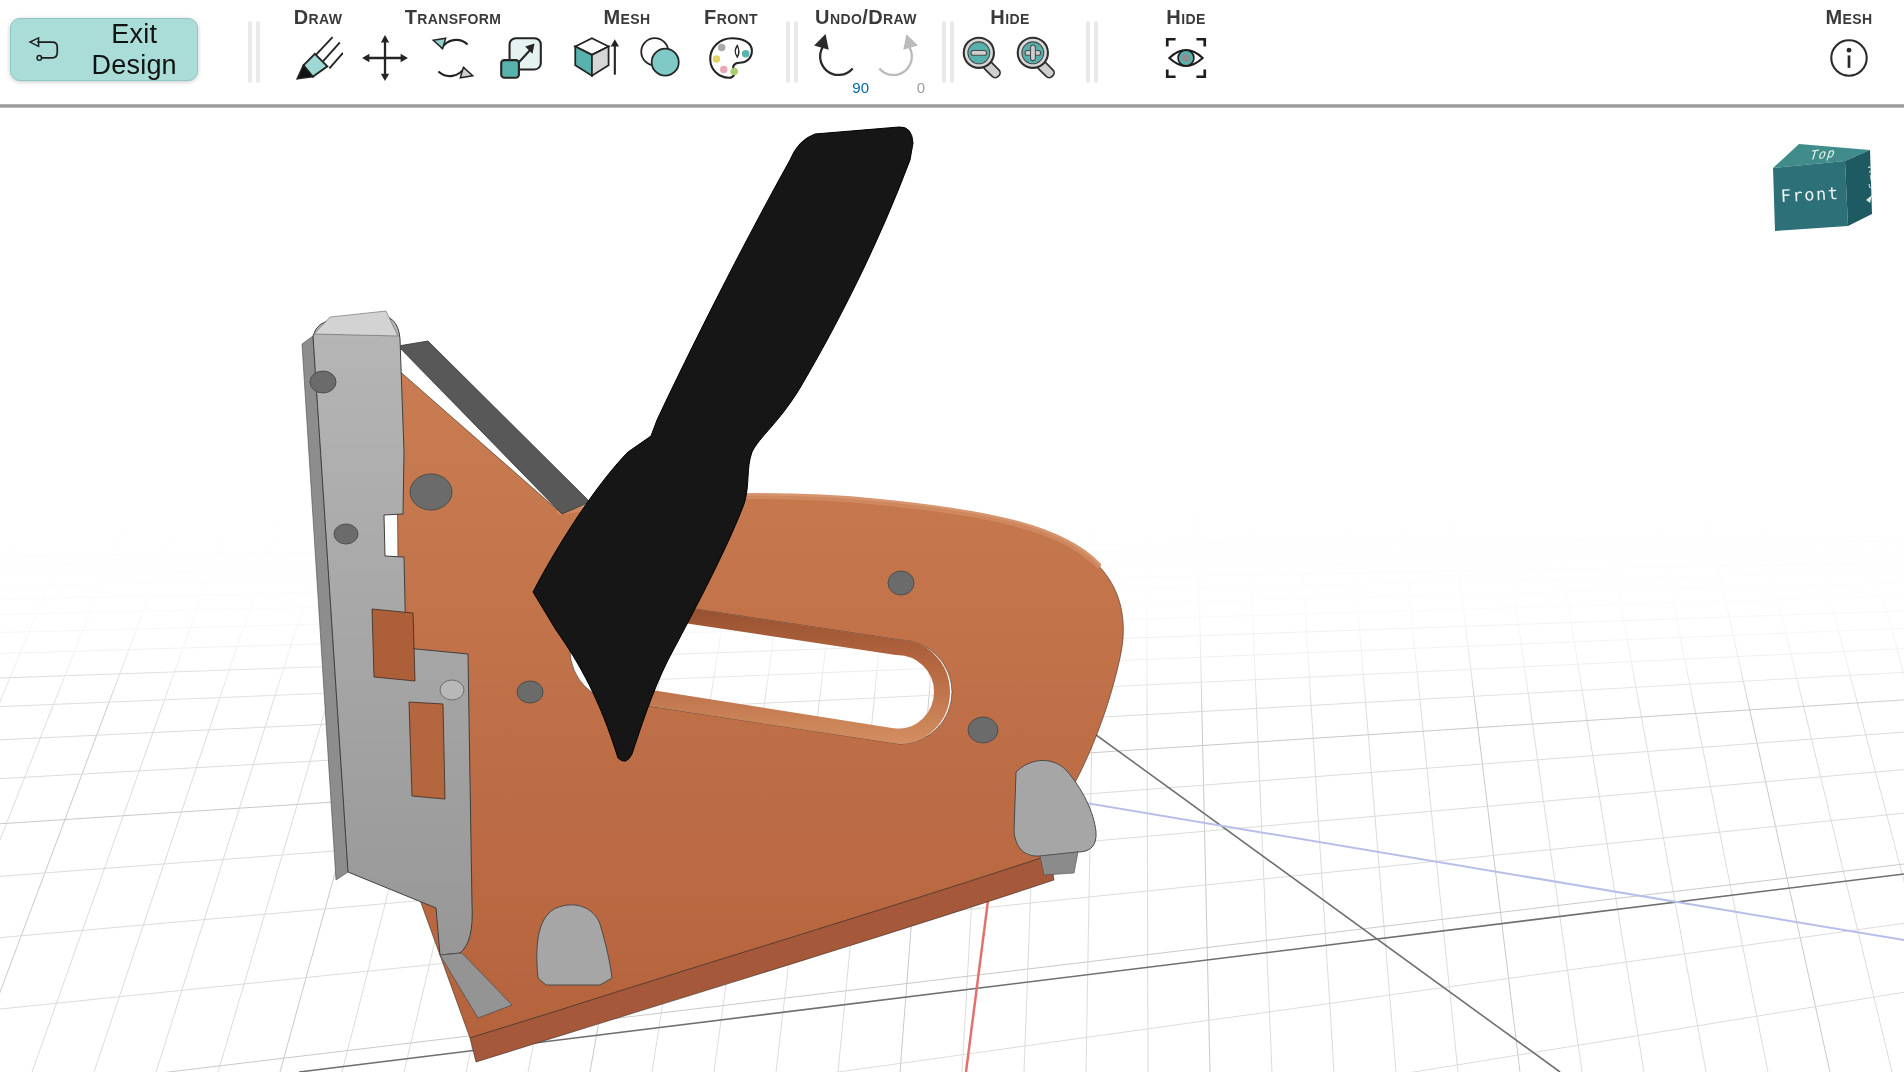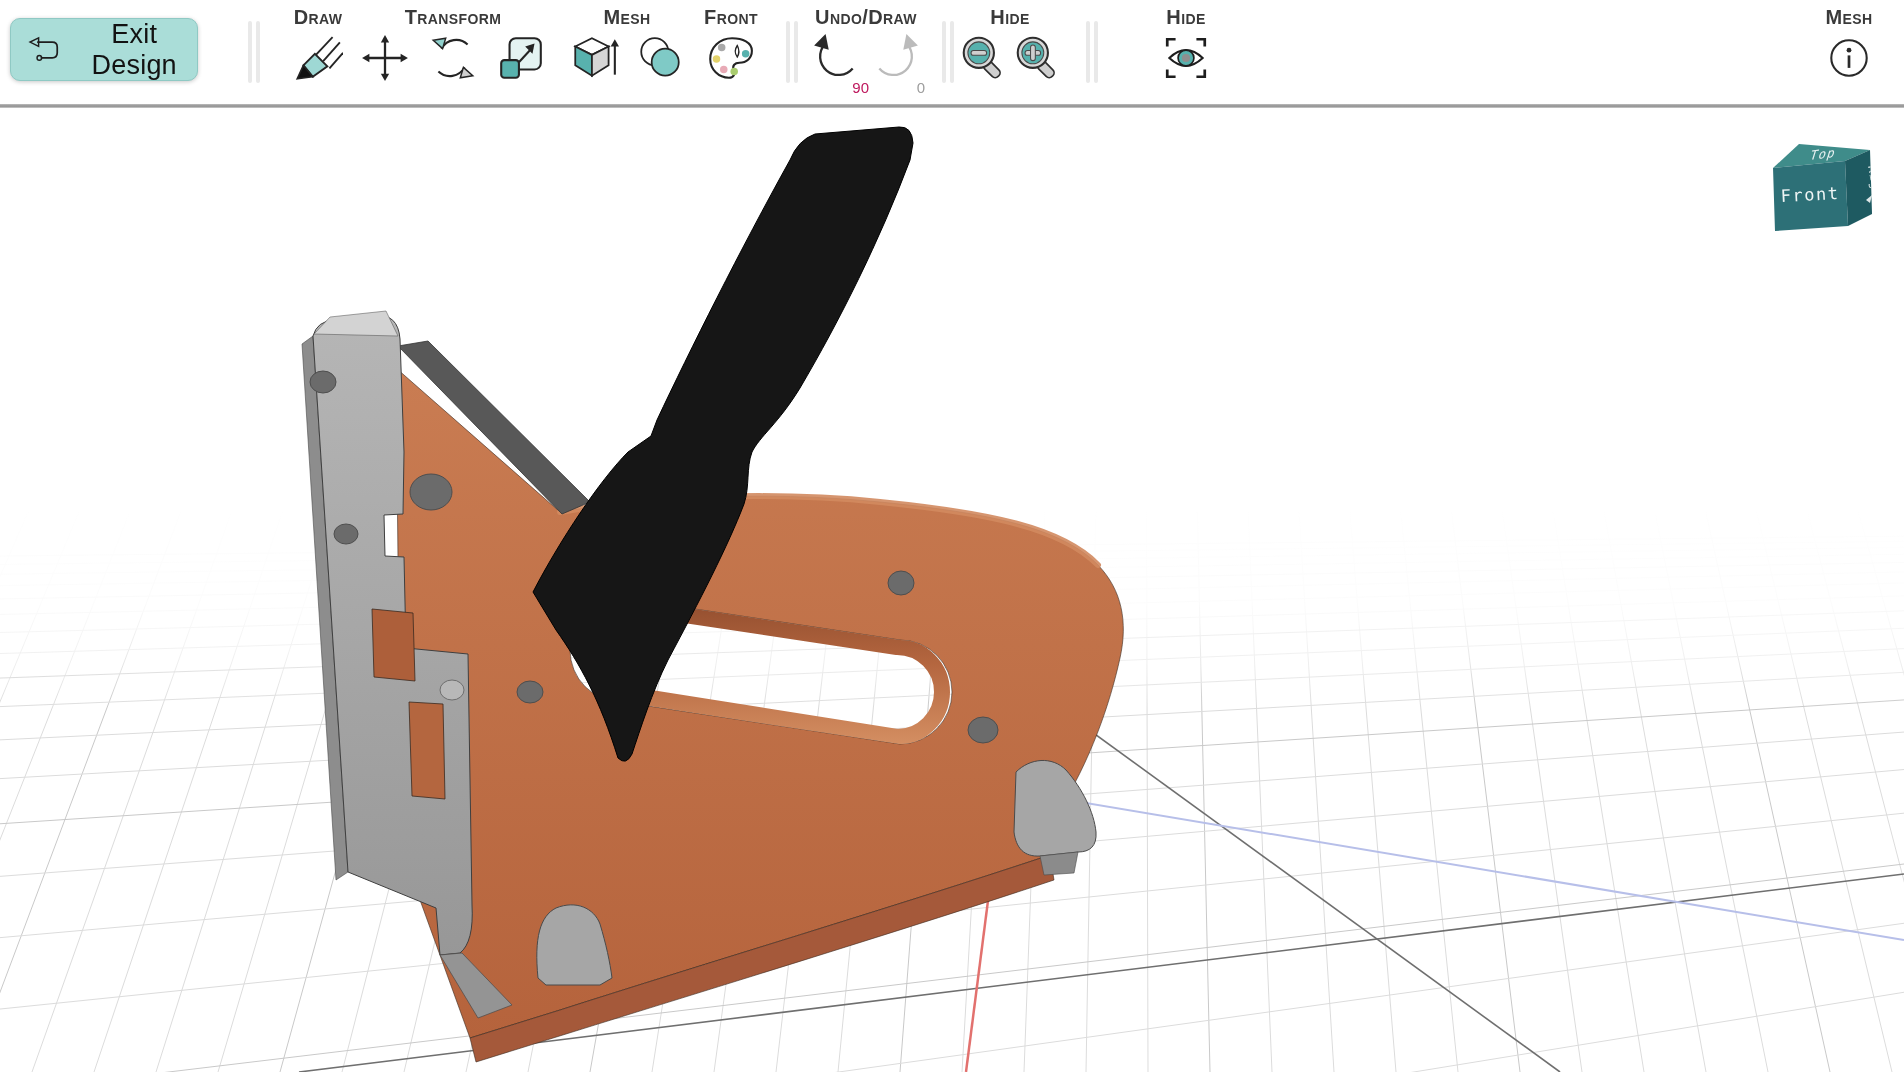--- a/index.html
+++ b/index.html
@@ -14,21 +14,21 @@
         box-shadow:0 1px 4px rgba(0,0,0,.22);display:flex;align-items:center;gap:12px;
         padding:0 0 0 14px;cursor:pointer;}
   .exit span{font-size:27px;font-weight:500;color:#121212;letter-spacing:.2px;}
   .vdiv{position:absolute;top:21px;width:4px;height:62px;background:#e9e9e9;border-radius:2px;}
   .group{position:absolute;top:0;transform:translateX(-50%);text-align:center;}
   .lbl{font-size:20px;font-weight:700;font-variant:small-caps;color:#3a3a3a;
        letter-spacing:.4px;margin-top:6px;white-space:nowrap;}
   .icons{display:flex;justify-content:center;margin-top:4px;}
   .icon{width:50px;height:50px;position:relative;cursor:pointer;flex:0 0 auto;}
   .icon svg{width:50px;height:50px;display:block;}
-  .cnt{position:absolute;font-size:15px;color:#be185d;}
+  .cnt{position:absolute;font-size:15px;color:#0369a1;}
   .cnt.undo{right:-8px;bottom:-13px;}
   .cnt.redo{right:-4px;bottom:-13px;color:#9d9d9d;}
   
   .viewport{position:absolute;left:0;top:108px;width:1904px;height:964px;background:#fff;}
   .viewport svg{display:block;}
   text{user-select:none;}
 </style>
 </head>
 <body>
 <div class="app">

